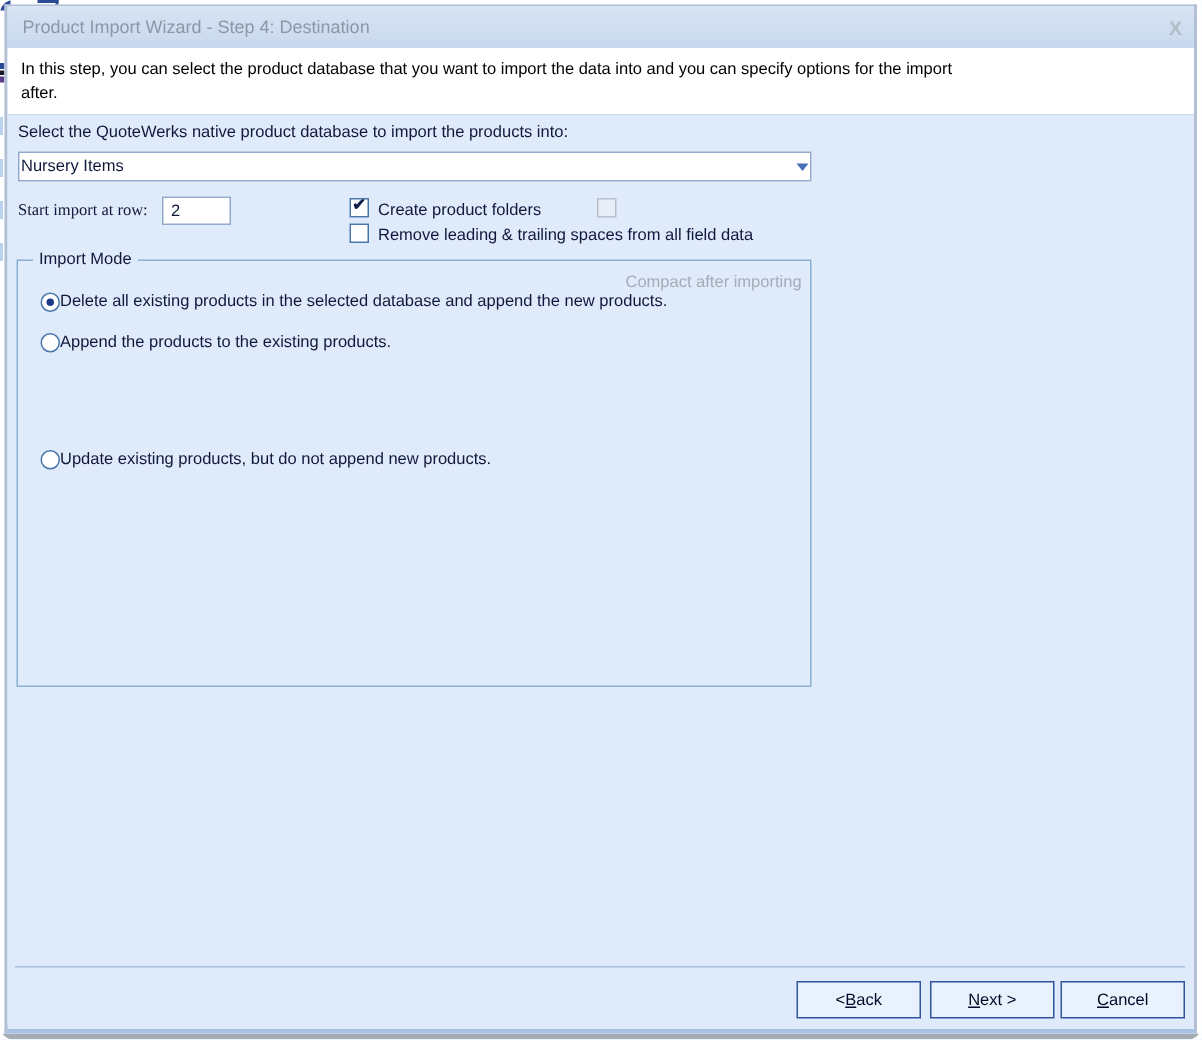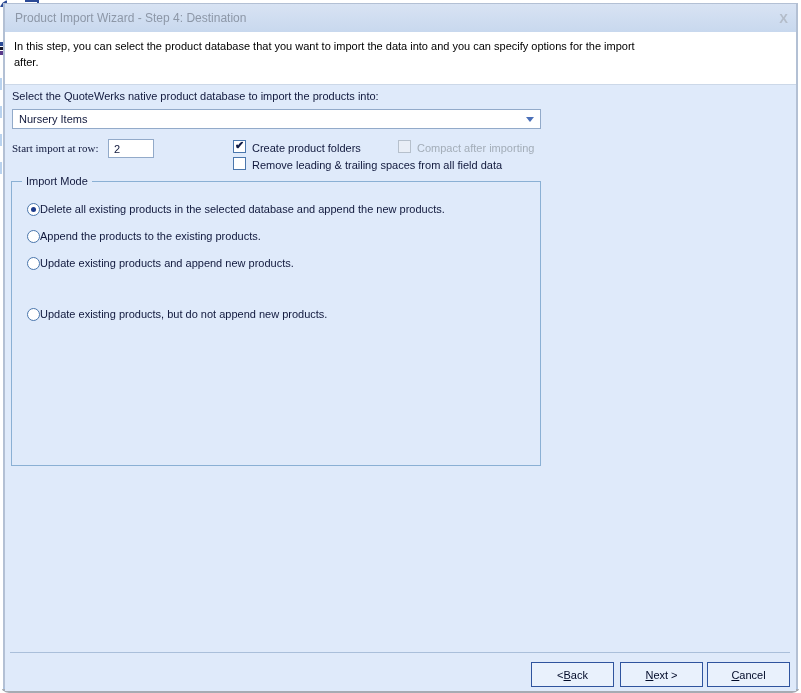--- a/index.html
+++ b/index.html
@@ -27,50 +27,50 @@
     border-top:1px solid #b3c0d4; border-left:2px solid #b3c0d4;
     border-right:2px solid #b3c0d4; border-bottom:3px solid #a9c2e2;
   }
   .titlebar {
     height:28px; display:flex; align-items:center; padding:0 8px 0 10px;
     background:linear-gradient(#d8e3f3,#c8d8ee);
     color:#8d97a7; font-size:12px;
   }
   .close-x { margin-left:auto; color:#b3bcc9; font-weight:bold; font-size:13px; cursor:default; }
   .descpanel {
-    height:53px; background:#ffffff; border-bottom:1px solid #ccd8e8;
+    height:45px; background:#ffffff; border-bottom:1px solid #ccd8e8;
     padding:6px 12px 0 9px; font-size:11px; color:#000; line-height:16px;
   }
   .body { position:relative; height:606px; background:#dfeafa; font-size:11px; color:#10183c; }
 
   .abs { position:absolute; }
   .lbl { white-space:nowrap; color:#10183c; }
 
   .combo {
     left:7px; top:24px; width:529px; height:20px; background:#fff;
-    border:1px solid #92aac9; display:flex; align-items:center; padding:0 6px;
+    border:1px solid #92aac9; display:flex; align-items:center; padding:0 1px;
     color:#10183c;
   }
   .combo-arrow {
     margin-left:auto; width:0; height:0;
     border-left:4px solid transparent; border-right:4px solid transparent;
     border-top:5px solid #4a6fb8;
   }
   .txtinput {
     left:103px; top:54px; width:46px; height:19px; background:#fff;
     border:1px solid #92aac9; font-family:"Liberation Sans", sans-serif;
     font-size:11px; color:#10183c; padding:0 0 0 5px; outline:none;
   }
   .checkbox {
     width:13px; height:13px; background:#fff; border:1px solid #4a76ac;
     position:absolute; display:flex; align-items:center; justify-content:center;
   }
   .checkbox .check { font-size:11px; line-height:11px; color:#101c46; font-weight:bold; margin-top:-2px; }
   .checkbox.disabled { border-color:#b6c0cc; background:#e9eef6; }
-  .lbl.disabled { color:#a3adb8; }
+  .lbl.disabled { color:#a3adb8;margin-top:48px; }
 
   .groupbox {
     left:6px; top:96px; width:530px; height:285px;
     border:1px solid #8ab0d4; position:absolute;
   }
   .group-label {
     position:absolute; left:10px; top:-7px; background:#dfeafa;
     padding:0 4px; color:#10183c; font-size:11px; white-space:nowrap;
   }
   .radio-row { position:absolute; left:15px; display:flex; align-items:center; height:14px; }
@@ -149,24 +149,20 @@
         <div class="group-label">Import Mode</div>
 
         <div class="radio-row" style="top:20px;">
           <span class="radio selected"></span>
           <span class="lbl">Delete all existing products in the selected database and append the new products.</span>
         </div>
         <div class="radio-row" style="top:47px;">
           <span class="radio"></span>
           <span class="lbl">Append the products to the existing products.</span>
         </div>
-        <div class="radio-row" style="top:74px;">
-          <span class="radio"></span>
-          <span class="lbl">Update existing products and append new products.</span>
-        </div>
         <div class="radio-row" style="top:101px;margin-top:24px;">
           <span class="radio"></span>
           <span class="lbl">Update existing products, but do not append new products.</span>
         </div>
       </div>
 
       <div class="abs separator"></div>
 
       <div class="btn btn-back">
         <span>&lt; </span>

